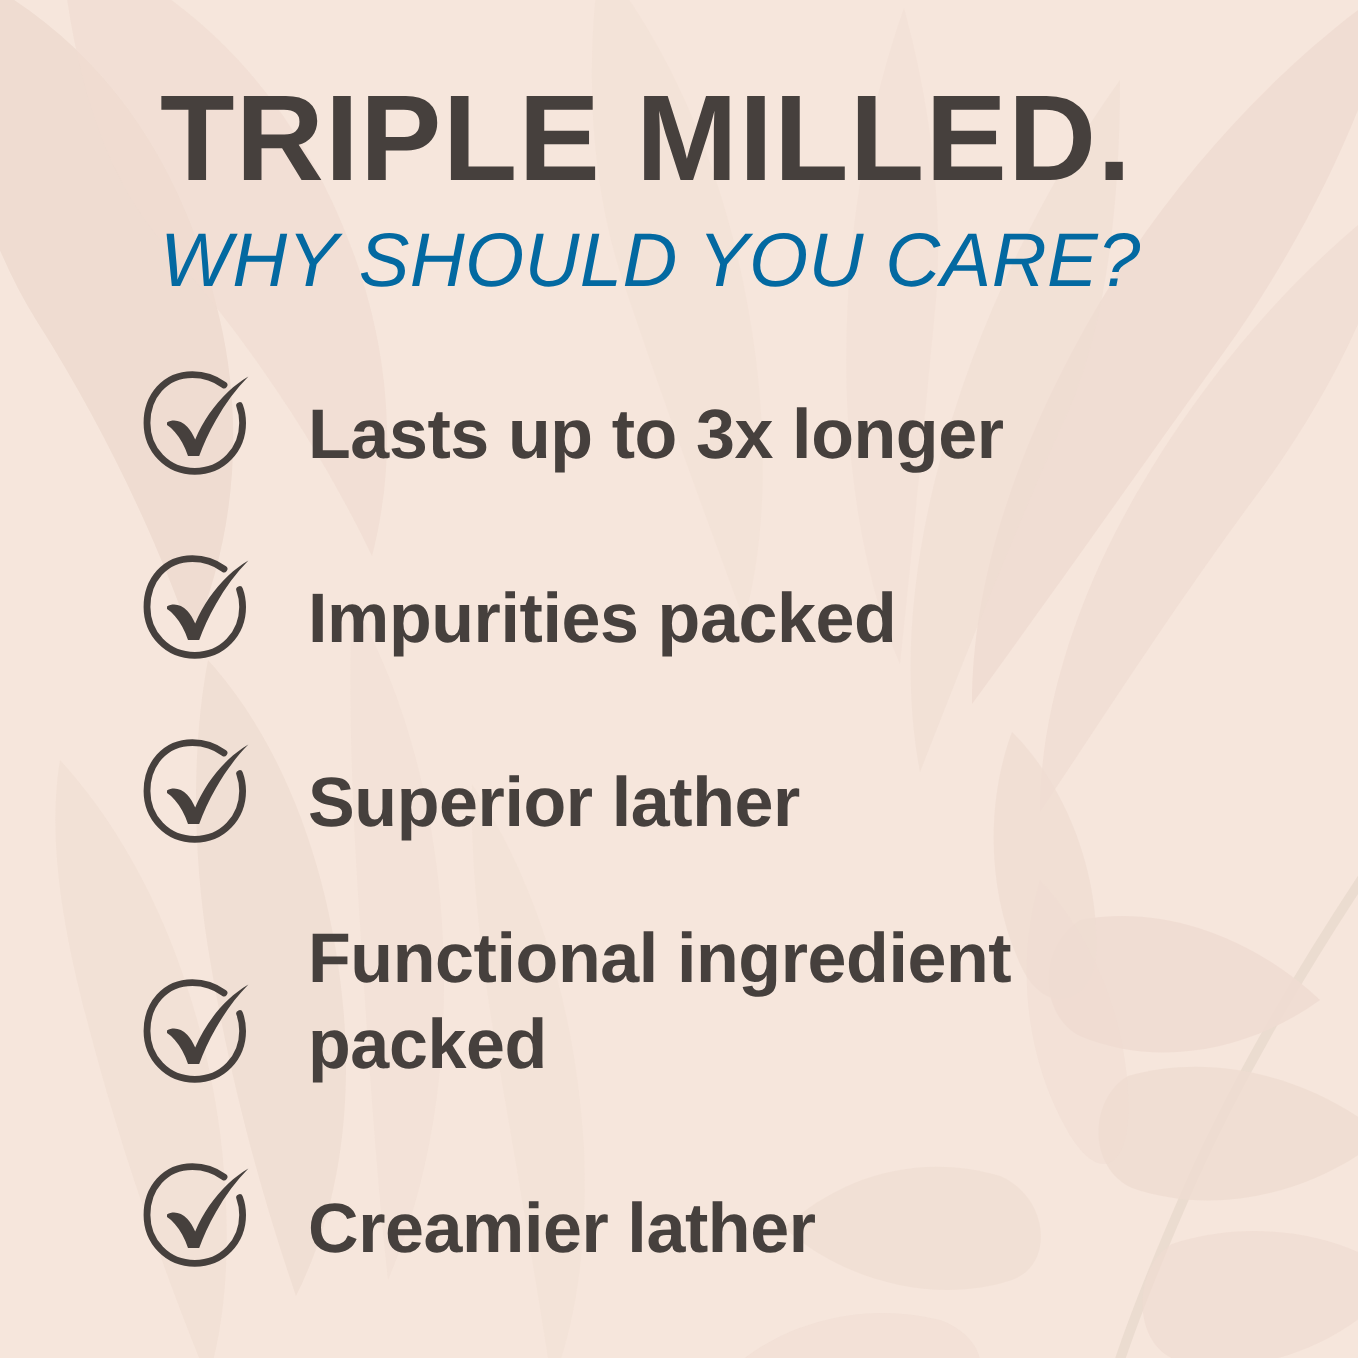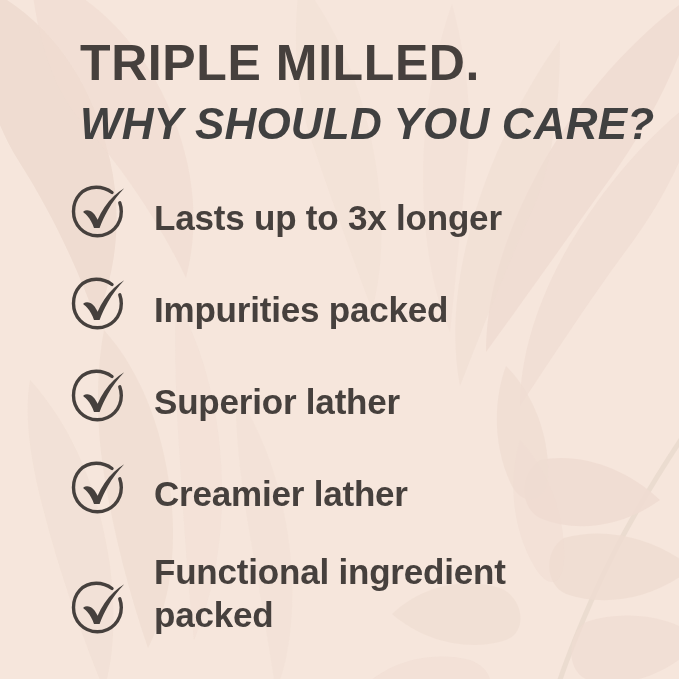--- a/index.html
+++ b/index.html
@@ -32,35 +32,35 @@
   
   .headline-block {
     position: absolute;
     left: 80px;
     top: 38px;
     width: 560px;
   }
   .title-main {
     font-family: "Liberation Sans", sans-serif;
     font-weight: 700;
-    font-size: 50px;
+    font-size: 61px;
     line-height: 1.02;
     letter-spacing: 0.6px;
     color: #46403D;
     margin: 0;
     white-space: nowrap;
   }
   .title-sub {
     font-family: "Liberation Sans", sans-serif;
-    font-weight: 700;
+    font-weight: 400;
     font-style: italic;
-    font-size: 44px;
+    font-size: 38px;
     line-height: 1.05;
     letter-spacing: 0.2px;
-    color: #404040;
+    color: #0369a1;
     margin: 12px 0 0 0;
     white-space: nowrap;
   }
 
   
   .benefit-list {
     position: absolute;
     left: 72px;
     top: 182px;
     width: 580px;
@@ -219,33 +219,33 @@
           <svg width="62" height="56" viewBox="0 0 62 56" xmlns="http://www.w3.org/2000/svg">
             <path d="M 40 8.5 C 35.6 5.2 30.1 3.3 24.2 3.3 C 10.4 3.3 1.5 14.2 1.5 27.5
                      C 1.5 40.8 11.6 51.7 25.4 51.7 C 39.2 51.7 49.3 40.8 49.3 27.5
                      C 49.3 24.4 48.8 21.5 47.8 18.8" fill="none" stroke="#46403D" stroke-width="3.4" stroke-linecap="round"></path>
             <path d="M 11.5 27.2 C 14.8 25.4 18.6 26.3 21.6 29.4 C 23.2 31.1 24.5 33.3 25.6 35.8
                      C 29.4 26.8 35.0 18.6 42.2 11.8 C 45.3 8.9 48.6 6.4 52.2 4.3
                      C 46.0 10.6 40.6 17.9 36.0 26.0 C 32.4 32.3 29.6 38.4 27.6 44.0
                      L 22.0 44.0 C 20.4 39.2 18.2 35.2 15.4 32.0 C 14.2 30.6 12.9 29.4 11.5 28.5 Z" fill="#46403D"></path>
           </svg>
         </span>
+        <span class="benefit-text">Functional ingredient packed</span>
+      </li>
+
+      <li class="benefit-row">
+        <span class="check-icon">
+          <svg width="62" height="56" viewBox="0 0 62 56" xmlns="http://www.w3.org/2000/svg">
+            <path d="M 40 8.5 C 35.6 5.2 30.1 3.3 24.2 3.3 C 10.4 3.3 1.5 14.2 1.5 27.5
+                     C 1.5 40.8 11.6 51.7 25.4 51.7 C 39.2 51.7 49.3 40.8 49.3 27.5
+                     C 49.3 24.4 48.8 21.5 47.8 18.8" fill="none" stroke="#46403D" stroke-width="3.4" stroke-linecap="round"></path>
+            <path d="M 11.5 27.2 C 14.8 25.4 18.6 26.3 21.6 29.4 C 23.2 31.1 24.5 33.3 25.6 35.8
+                     C 29.4 26.8 35.0 18.6 42.2 11.8 C 45.3 8.9 48.6 6.4 52.2 4.3
+                     C 46.0 10.6 40.6 17.9 36.0 26.0 C 32.4 32.3 29.6 38.4 27.6 44.0
+                     L 22.0 44.0 C 20.4 39.2 18.2 35.2 15.4 32.0 C 14.2 30.6 12.9 29.4 11.5 28.5 Z" fill="#46403D"></path>
+          </svg>
+        </span>
         <span class="benefit-text">Creamier lather</span>
-      </li>
-
-      <li class="benefit-row">
-        <span class="check-icon">
-          <svg width="62" height="56" viewBox="0 0 62 56" xmlns="http://www.w3.org/2000/svg">
-            <path d="M 40 8.5 C 35.6 5.2 30.1 3.3 24.2 3.3 C 10.4 3.3 1.5 14.2 1.5 27.5
-                     C 1.5 40.8 11.6 51.7 25.4 51.7 C 39.2 51.7 49.3 40.8 49.3 27.5
-                     C 49.3 24.4 48.8 21.5 47.8 18.8" fill="none" stroke="#46403D" stroke-width="3.4" stroke-linecap="round"></path>
-            <path d="M 11.5 27.2 C 14.8 25.4 18.6 26.3 21.6 29.4 C 23.2 31.1 24.5 33.3 25.6 35.8
-                     C 29.4 26.8 35.0 18.6 42.2 11.8 C 45.3 8.9 48.6 6.4 52.2 4.3
-                     C 46.0 10.6 40.6 17.9 36.0 26.0 C 32.4 32.3 29.6 38.4 27.6 44.0
-                     L 22.0 44.0 C 20.4 39.2 18.2 35.2 15.4 32.0 C 14.2 30.6 12.9 29.4 11.5 28.5 Z" fill="#46403D"></path>
-          </svg>
-        </span>
-        <span class="benefit-text">Functional ingredient packed</span>
       </li>
 
     </ul>
   </div>
 </div>
 
 </body></html>

